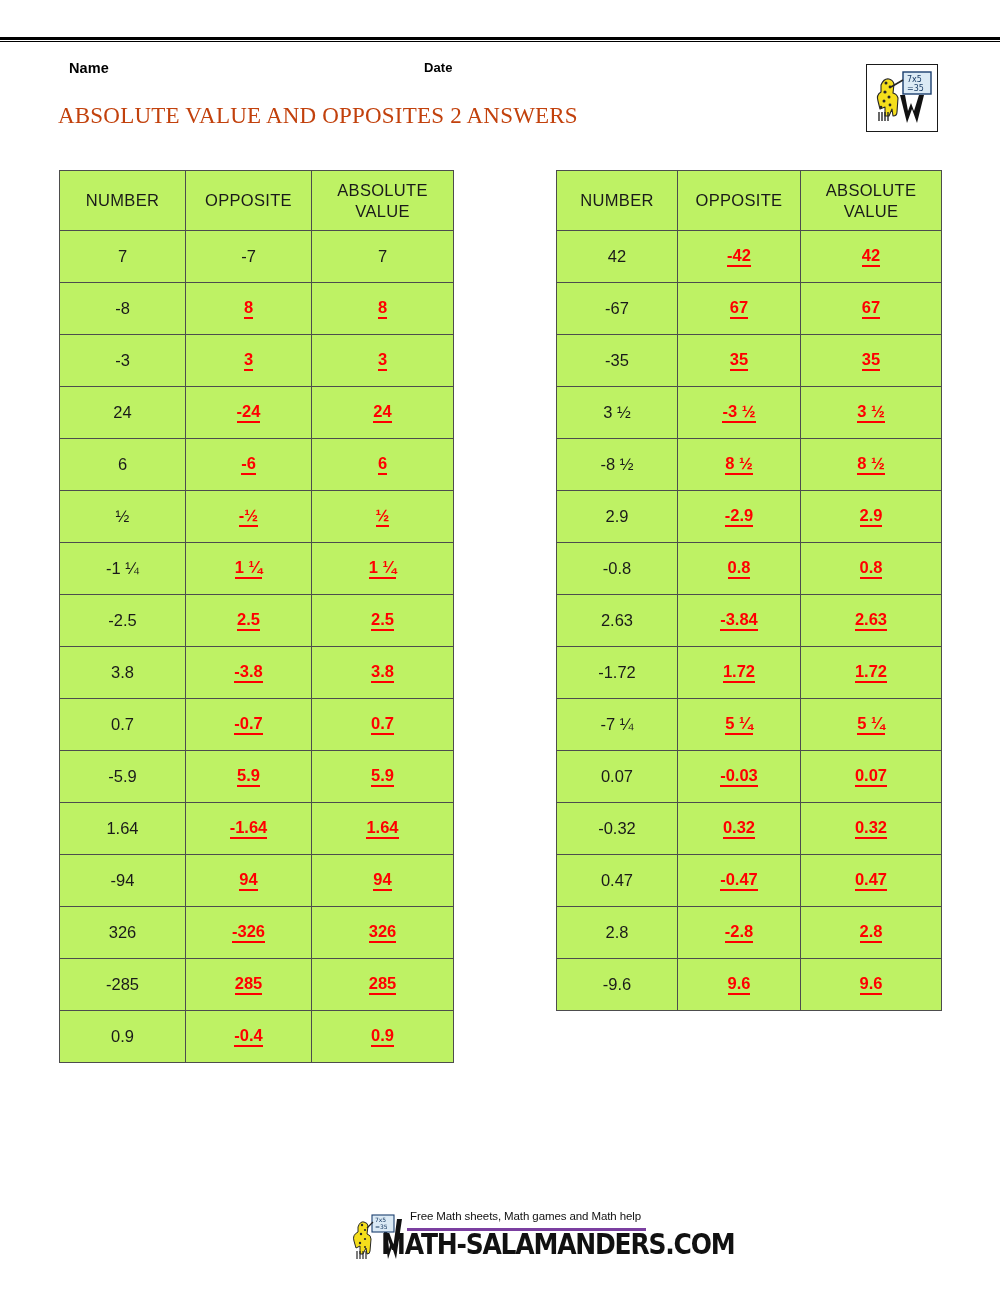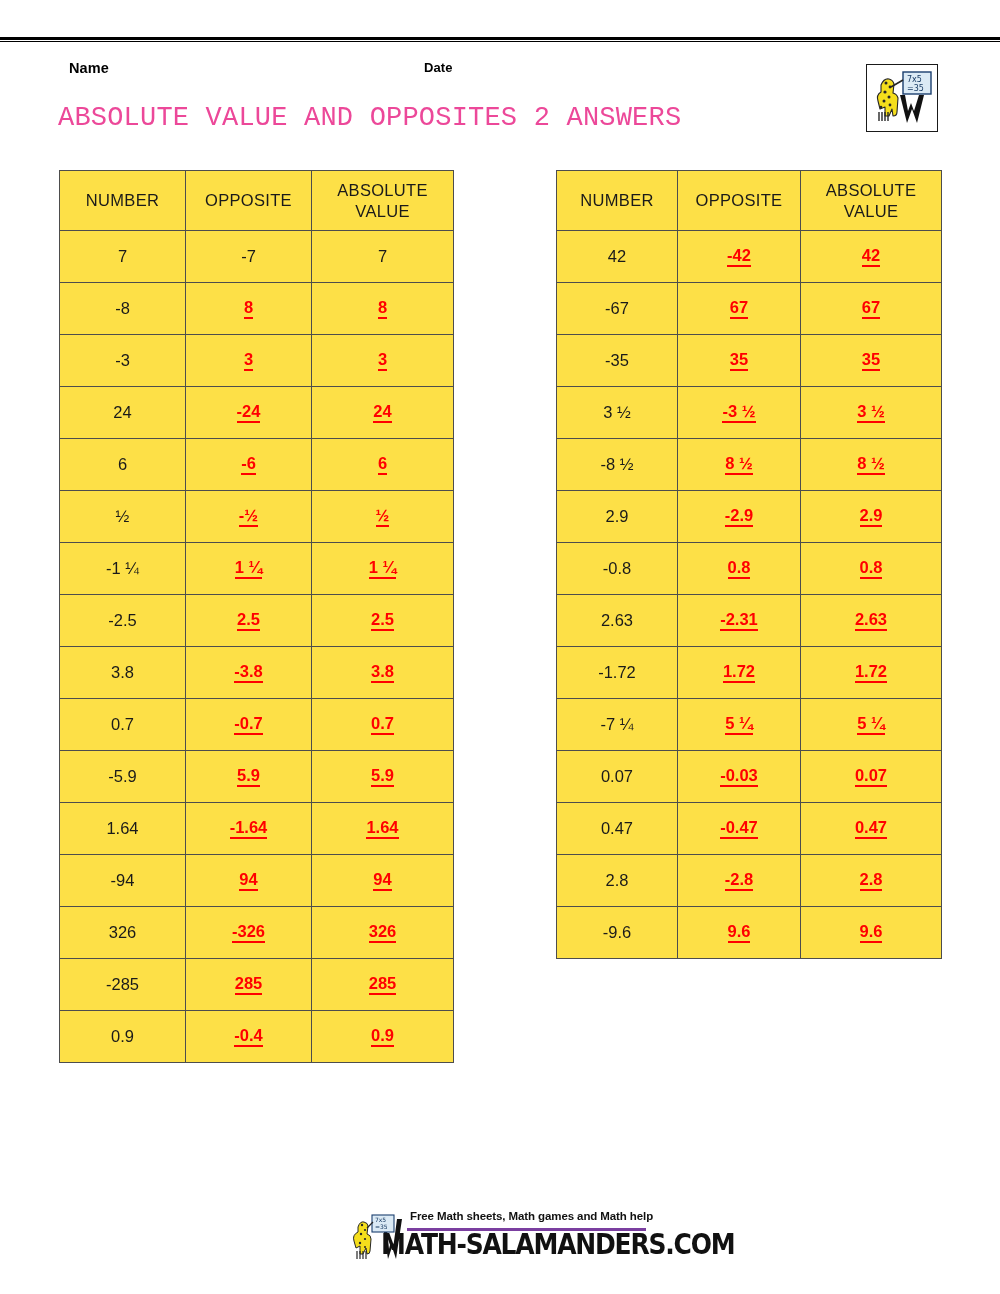--- a/index.html
+++ b/index.html
@@ -52,24 +52,24 @@
     top: 0;
     font-size: 13px;
     font-weight: 700;
     letter-spacing: .1px;
   }
 
   .page-title {
     position: absolute;
     left: 58px;
     top: 103px;
-    font-family: Liberation Mono, monospace;
-    font-size: 27px;
+    font-family: Liberation Serif, serif;
+    font-size: 23px;
     font-weight: 400;
-    color: #ec4899;
+    color: #c2410c;
     letter-spacing: .2px;
     white-space: nowrap;
   }
 
   
   .corner-logo {
     position: absolute;
     left: 866px;
     top: 64px;
     width: 72px;
@@ -84,21 +84,21 @@
   .tables-area {
     position: absolute;
     left: 0;
     top: 170px;
     width: 1000px;
   }
   table.av-table {
     position: absolute;
     border-collapse: collapse;
     table-layout: fixed;
-    background: #fde047;
+    background: #bef264;
   }
   table.av-table.left  { left: 59px;  width: 394px; }
   table.av-table.right { left: 556px; width: 385px; }
 
   table.av-table td, table.av-table th {
     border: 1px solid #4d4d4d;
     text-align: center;
     vertical-align: middle;
     padding: 0;
     font-size: 16.5px;
@@ -140,21 +140,21 @@
     left: 352px;
     top: 1209px;
     width: 300px;
     height: 62px;
   }
   .footer-tag {
     position: absolute;
     left: 58px;
     top: 1px;
     font-size: 11.5px;
-    font-weight: 700;
+    font-weight: 400;
     color: #111111;
     white-space: nowrap;
     letter-spacing: -.1px;
   }
   .footer-rule {
     position: absolute;
     left: 55px;
     top: 19px;
     width: 239px;
     height: 3px;
@@ -375,37 +375,42 @@
           <td><span class="answer">-2.9</span></td>
           <td><span class="answer">2.9</span></td>
         </tr>
         <tr>
           <td><span class="given">-0.8</span></td>
           <td><span class="answer">0.8</span></td>
           <td><span class="answer">0.8</span></td>
         </tr>
         <tr>
           <td><span class="given">2.63</span></td>
-          <td><span class="answer">-2.31</span></td>
+          <td><span class="answer">-3.84</span></td>
           <td><span class="answer">2.63</span></td>
         </tr>
         <tr>
           <td><span class="given">-1.72</span></td>
           <td><span class="answer">1.72</span></td>
           <td><span class="answer">1.72</span></td>
         </tr>
         <tr>
           <td><span class="given">-7 ¼</span></td>
           <td><span class="answer">5 ¼</span></td>
           <td><span class="answer">5 ¼</span></td>
         </tr>
         <tr>
           <td><span class="given">0.07</span></td>
           <td><span class="answer">-0.03</span></td>
           <td><span class="answer">0.07</span></td>
+        </tr>
+        <tr>
+          <td><span class="given">-0.32</span></td>
+          <td><span class="answer">0.32</span></td>
+          <td><span class="answer">0.32</span></td>
         </tr>
         <tr>
           <td><span class="given">0.47</span></td>
           <td><span class="answer">-0.47</span></td>
           <td><span class="answer">0.47</span></td>
         </tr>
         <tr>
           <td><span class="given">2.8</span></td>
           <td><span class="answer">-2.8</span></td>
           <td><span class="answer">2.8</span></td>

